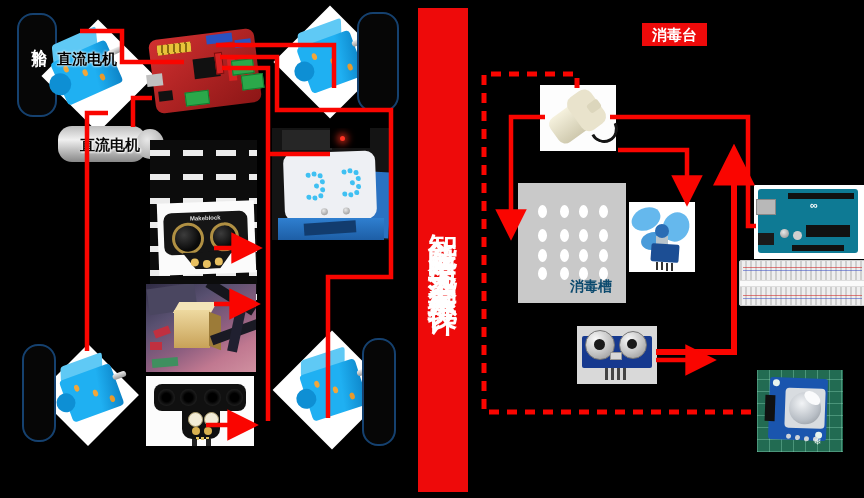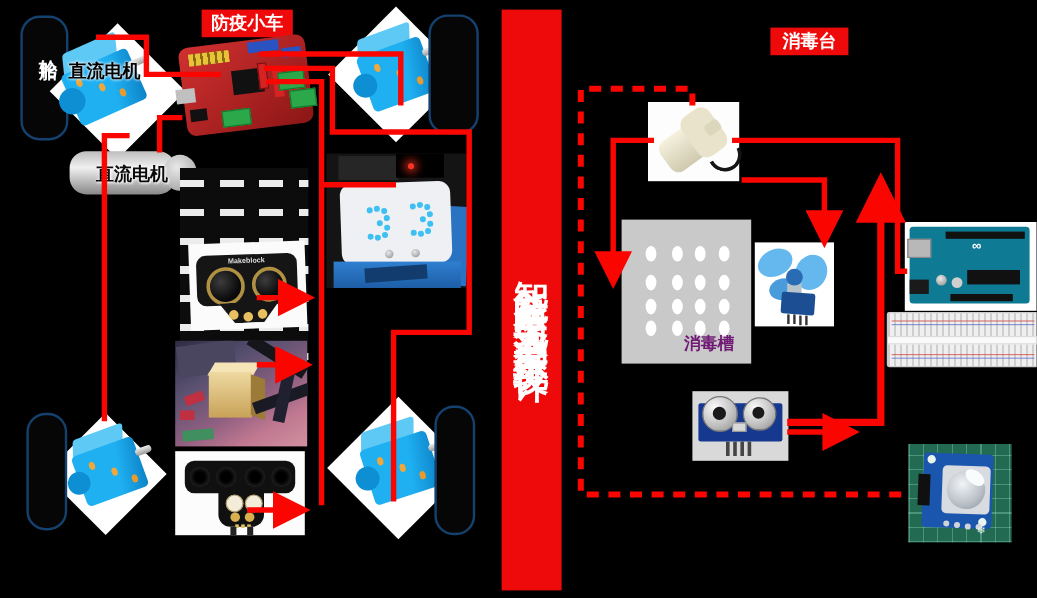--- a/index.html
+++ b/index.html
@@ -12,21 +12,21 @@
   .banner-car{left:168px;top:8px;width:76px;height:23px;font-size:15px;line-height:23px;}
   .banner-station{left:642px;top:23px;width:65px;height:23px;font-size:15px;line-height:23px;}
   .banner-title{left:418px;top:8px;width:50px;height:484px;display:flex;align-items:center;justify-content:center;}
   .banner-title span{writing-mode:vertical-lr;text-orientation:upright;color:#fff;
           font-family:"DejaVu Serif","Liberation Serif",serif;font-weight:bold;font-size:29px;letter-spacing:6px;}
   .lbl{font-weight:bold;color:#000;}
   .lbl-stepper{left:57px;top:50px;font-size:15px;text-shadow:0 0 3px #fff,0 0 2px #fff;}
   .lbl-dc{left:80px;top:136px;font-size:15px;color:#0a0a0a;text-shadow:0 0 3px #fff,1px 1px 2px #fff;}
   .lbl-tire{color:#fff;writing-mode:vertical-lr;text-orientation:upright;font-size:15px;font-weight:bold;
             left:10px;top:22px;letter-spacing:3px;}
-  .lbl-trough{right:14px;bottom:7px;font-size:14px;font-weight:600;color:#701a75;}
+  .lbl-trough{right:14px;bottom:7px;font-size:14px;font-weight:600;color:#0c4a6e;}
   .lbl-brand{left:0;top:3px;width:100%;text-align:center;font-size:6px;color:#ddd;font-weight:bold;}
 
   
   .tire{background:#060606;border:2px solid #15416f;border-radius:16px;}
   .tire-tl{left:17px;top:13px;width:36px;height:100px;}
   .tire-tr{left:357px;top:12px;width:38px;height:96px;}
   .tire-bl{left:22px;top:344px;width:30px;height:94px;}
   .tire-br{left:362px;top:338px;width:30px;height:104px;}
 
   
@@ -196,21 +196,20 @@
     <div class="abs mgroup" style="left:20px;top:12px;width:80px;height:80px;">
       <div class="abs mtop" style="left:12px;top:2px;width:48px;height:18px;"></div>
       <div class="abs mbody" style="left:6px;top:18px;width:60px;height:46px;"></div>
       <div class="abs mcap" style="left:-4px;top:30px;width:22px;height:22px;"></div>
       <div class="abs mdot" style="left:16px;top:26px;"></div>
       <div class="abs shaft" style="left:62px;top:30px;width:16px;height:6px;"></div>
     </div>
   </div>
   <div class="abs lbl lbl-stepper">直流电机</div>
 
-  <div class="abs banner banner-car">防疫小车</div>
 
   <div class="abs orion">
     <div class="abs o-yellow"></div>
     <div class="abs o-blue1"></div>
     <div class="abs o-blue2"></div>
     <div class="abs o-mcu"></div>
     <div class="abs o-cap"></div>
     <div class="abs o-green" style="left:80px;top:30px;width:20px;height:13px;"></div>
     <div class="abs o-green" style="left:88px;top:46px;width:20px;height:13px;"></div>
     <div class="abs o-green" style="left:30px;top:56px;width:22px;height:12px;"></div>

